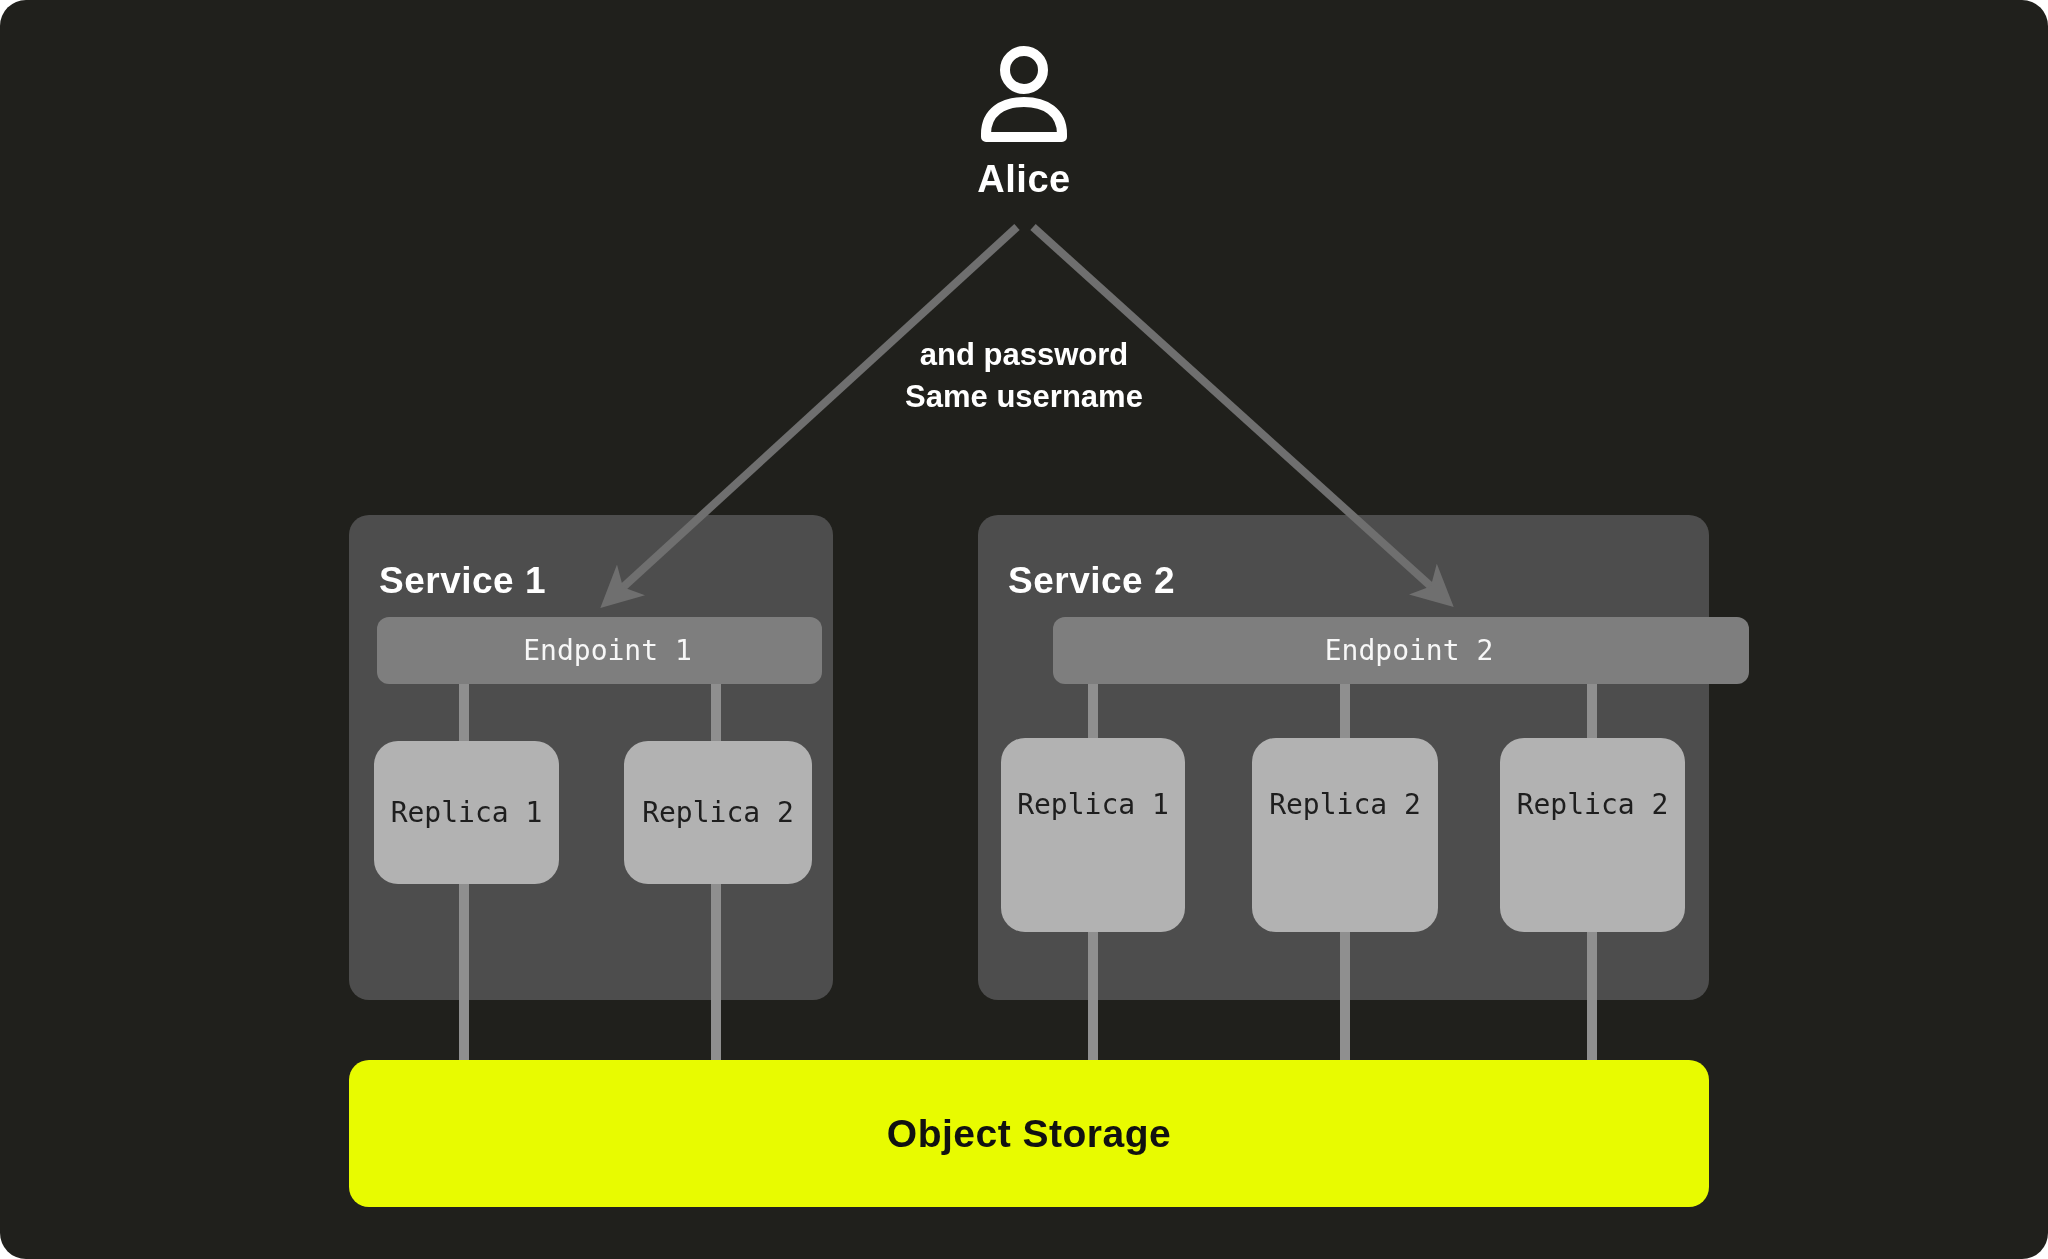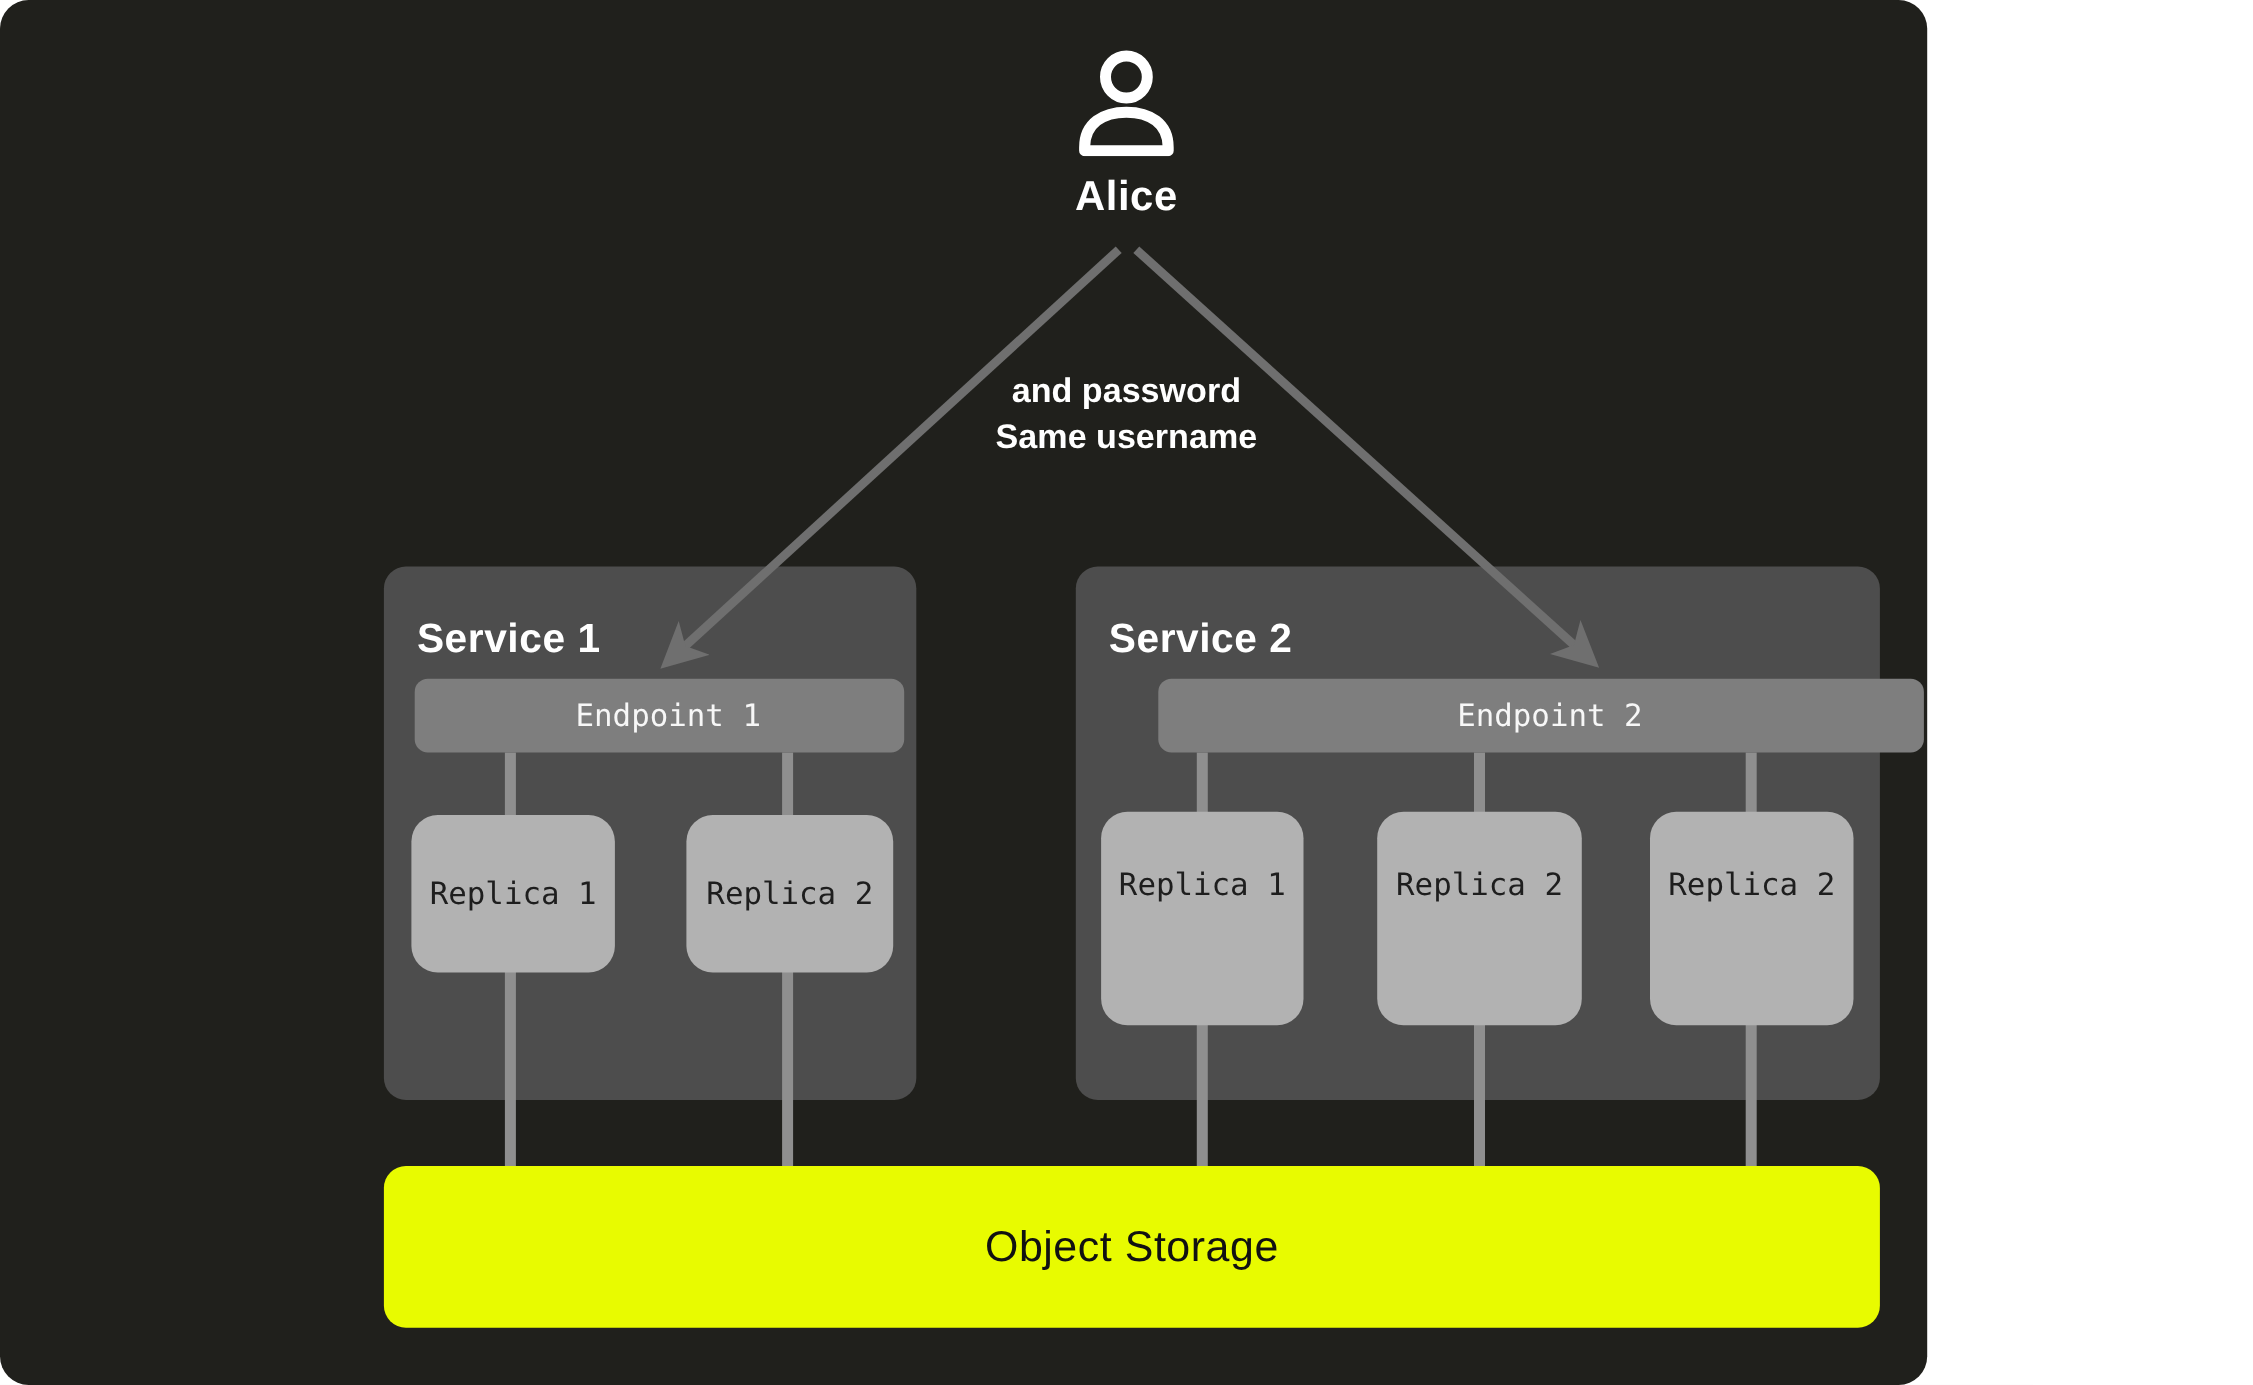--- a/index.html
+++ b/index.html
@@ -1,19 +1,19 @@
 <!DOCTYPE html>
 <html style="--color-background: #20201c; --color-service_box: #4d4d4d; --color-endpoint_bar: #7e7e7e; --color-replica_box: #b2b2b2; --color-storage_accent: #e8fb00; --color-arrow: #6f6f6f; --color-connector_line: #8f8f8f; --color-text_light: #ffffff; --color-text_dark: #1e1e1e;"><head>
 <meta charset="utf-8">
 <style>
   html,body{margin:0;padding:0;background:#ffffff;}
   body{font-family:"Liberation Sans", sans-serif;}
   .canvas{
     position:relative;
-    width:1752px;height:1259px;
+    width:2048px;height:1259px;
     background:var(--color-background,#20201c);
     border-radius:26px;
     overflow:hidden;
   }
   
   .user-icon{position:absolute;left:980px;top:44px;width:88px;height:98px;z-index:3;}
   .user-label{
     position:absolute;left:824px;top:158px;width:400px;
     text-align:center;color:var(--color-text_light,#fff);
     font-size:38px;font-weight:bold;z-index:3;letter-spacing:0.5px;
@@ -68,21 +68,21 @@
   .r1-2{left:624px;width:188px;}
   .r2-1{left:1001px;width:184px;}
   .r2-2{left:1252px;width:186px;}
   .r2-3{left:1500px;width:185px;}
   
   .storage{
     position:absolute;left:349px;top:1060px;width:1360px;height:147px;
     background:var(--color-storage_accent,#e8fb00);
     border-radius:20px;z-index:3;
     display:flex;align-items:center;justify-content:center;
-    color:#111111;font-size:39px;font-weight:normal;letter-spacing:0.5px;
+    color:#111111;font-size:39px;font-weight:bold;letter-spacing:0.5px;
   }
 </style>
 </head>
 <body>
 
 <div class="canvas">
 
   <svg class="user-icon" viewBox="0 0 88 98">
     <circle cx="44" cy="26" r="19" fill="none" stroke="#ffffff" stroke-width="10"></circle>
     <path d="M6,93 L6,90 C6,68 23,58 44,58 C65,58 82,68 82,90 L82,93 Z" fill="none" stroke="#ffffff" stroke-width="10" stroke-linejoin="round"></path>

